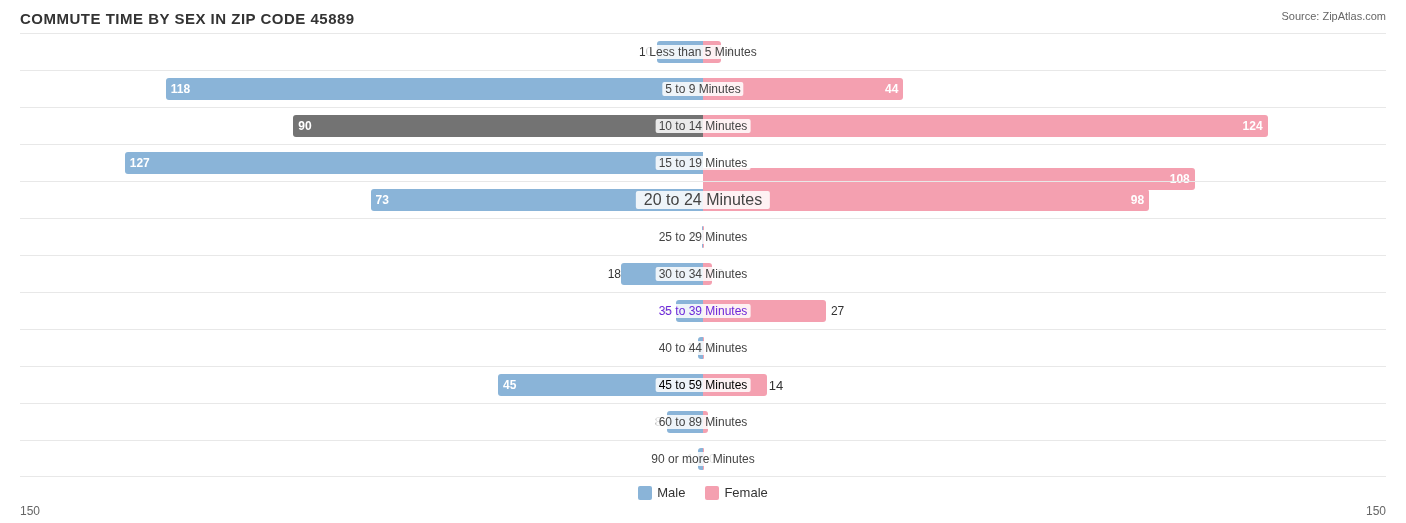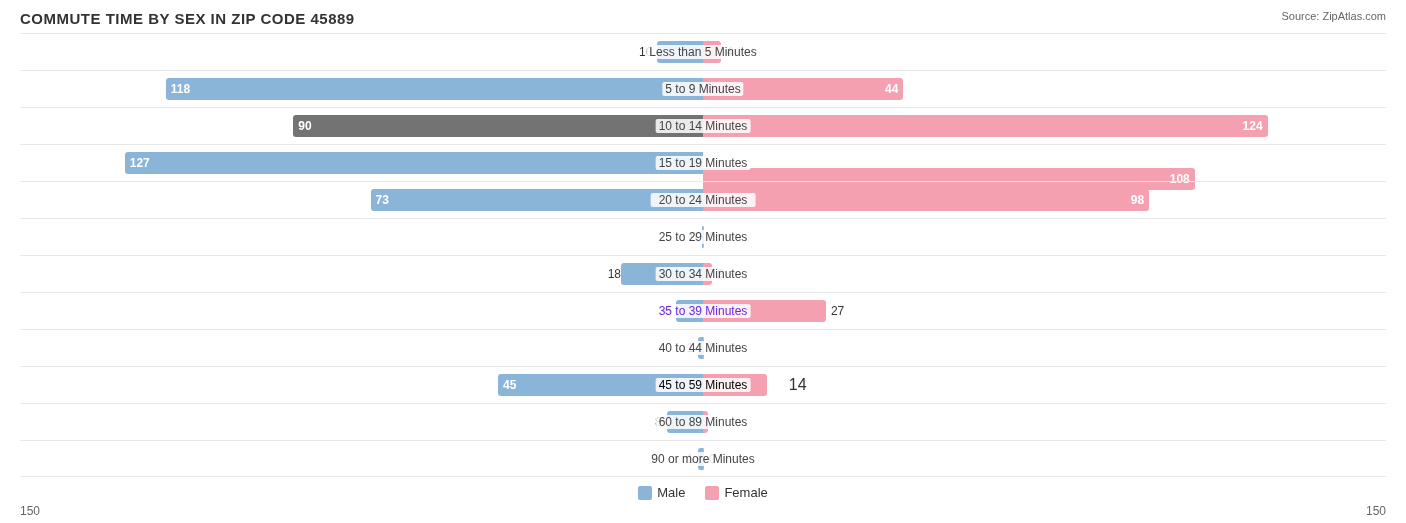--- a/index.html
+++ b/index.html
@@ -132,21 +132,21 @@
         </div>
       </div>
       <div style="display: flex; align-items: center; height: 37px; border-top: 1px solid rgb(232, 232, 232); position: relative;">
         <div style="width: 50%; display: flex; align-items: center; justify-content: flex-end; height: 100%; position: relative; overflow: visible;">
           <div style="display: flex; align-items: center; justify-content: flex-end; width: 100%;">
             <div style="background: rgb(138, 180, 216); height: 22px; width: 48.6667%; display: flex; align-items: center; justify-content: flex-start; border-radius: 3px 0px 0px 3px; min-width: 2px;">
               <span style="font-size: 12px; color: rgb(255, 255, 255); font-weight: bold; padding: 0px 5px; white-space: nowrap;">73</span>
             </div>
           </div>
         </div>
-        <div style="position: absolute; left: 50%; transform: translateX(-50%); white-space: nowrap; font-size: 12px; color: rgb(68, 68, 68); z-index: 2; pointer-events: none; background: rgba(255, 255, 255, 0.85); padding: 0px 8px; border-radius: 2px;">20 to 24 Minutes</div>
+        <div style="position: absolute; left: 50%; transform: translateX(-50%); white-space: nowrap; font-size: 16px; color: rgb(68, 68, 68); z-index: 2; pointer-events: none; background: rgba(255, 255, 255, 0.85); padding: 0px 8px; border-radius: 2px;">20 to 24 Minutes</div>
         <div style="width: 50%; display: flex; align-items: center; justify-content: flex-start; height: 100%; position: relative; overflow: visible;">
           <div style="display: flex; align-items: center; justify-content: flex-start; width: 100%;">
             <div style="background: rgb(244, 160, 176); height: 22px; width: 65.3333%; display: flex; align-items: center; justify-content: flex-end; border-radius: 0px 3px 3px 0px; min-width: 2px;">
               <span style="font-size: 12px; color: rgb(255, 255, 255); font-weight: bold; padding: 0px 5px; white-space: nowrap;">98</span>
             </div>
           </div>
         </div>
       </div>
       <div style="display: flex; align-items: center; height: 37px; border-top: 1px solid rgb(232, 232, 232); position: relative;">
         <div style="width: 50%; display: flex; align-items: center; justify-content: flex-end; height: 100%; position: relative; overflow: visible;">
@@ -213,21 +213,21 @@
           <div style="display: flex; align-items: center; justify-content: flex-end; width: 100%;">
             <div style="background: rgb(138, 180, 216); height: 22px; width: 30%; display: flex; align-items: center; justify-content: flex-start; border-radius: 3px 0px 0px 3px; min-width: 2px;">
               <span style="font-size: 12px; color: rgb(255, 255, 255); font-weight: bold; padding: 0px 5px; white-space: nowrap;">45</span>
             </div>
           </div>
         </div>
         <div style="position: absolute; left: 50%; transform: translateX(-50%); white-space: nowrap; font-size: 12px; color: #000000; z-index: 2; pointer-events: none; background: rgba(255, 255, 255, 0.85); padding: 0px 3px; border-radius: 2px;">45 to 59 Minutes</div>
         <div style="width: 50%; display: flex; align-items: center; justify-content: flex-start; height: 100%; position: relative; overflow: visible;">
           <div style="display: flex; align-items: center; justify-content: flex-start; width: 100%;">
             <div style="background: rgb(244, 160, 176); height: 22px; width: 9.33333%; min-width: 4px; border-radius: 0px 3px 3px 0px;"></div>
-            <span style="font-size: 16px; color: rgb(51, 51, 51); margin-left: 22px; white-space: nowrap;">14</span>
+            <span style="font-size: 13px; color: rgb(51, 51, 51); margin-left: 2px; white-space: nowrap;">14</span>
           </div>
         </div>
       </div>
       <div style="display: flex; align-items: center; height: 37px; border-top: 1px solid rgb(232, 232, 232); position: relative;">
         <div style="width: 50%; display: flex; align-items: center; justify-content: flex-end; height: 100%; position: relative; overflow: visible;">
           <div style="display: flex; align-items: center; justify-content: flex-end; width: 100%;">
             <span style="font-size: 12px; color: rgb(51, 51, 51); margin-right: 5px; white-space: nowrap;">8</span>
             <div style="background: rgb(138, 180, 216); height: 22px; width: 5.33333%; min-width: 4px; border-radius: 3px 0px 0px 3px;"></div>
           </div>
         </div>

